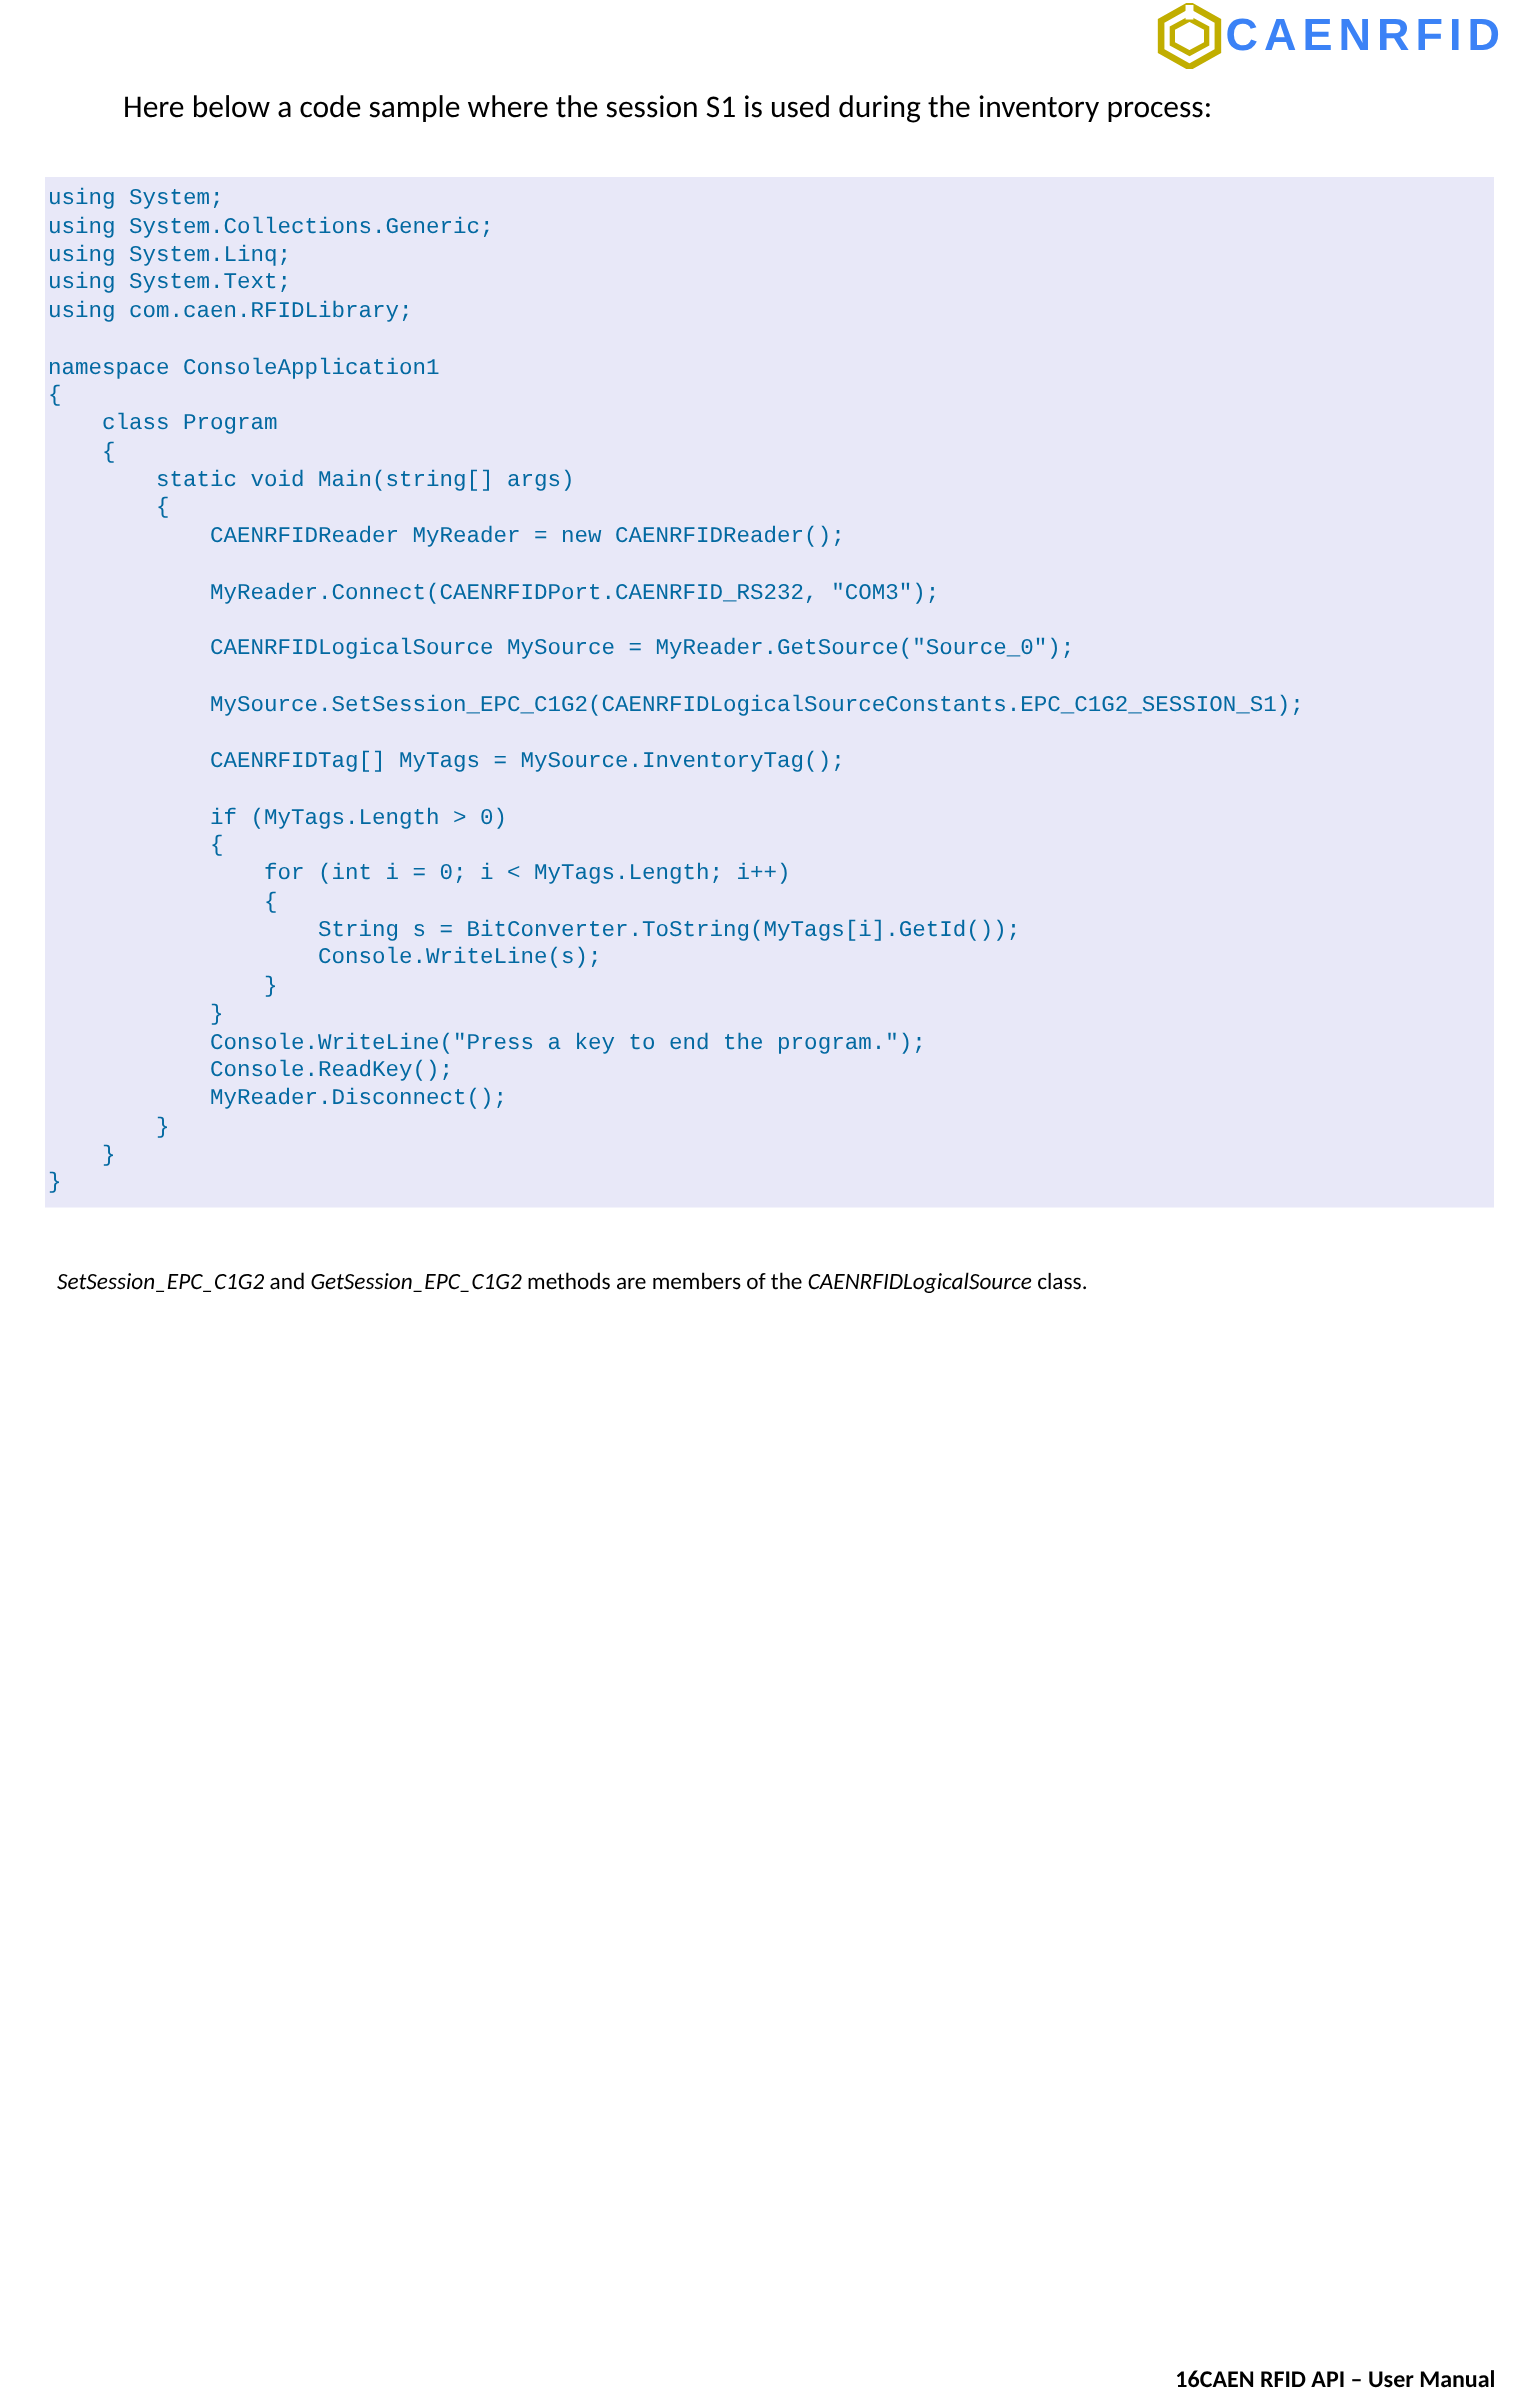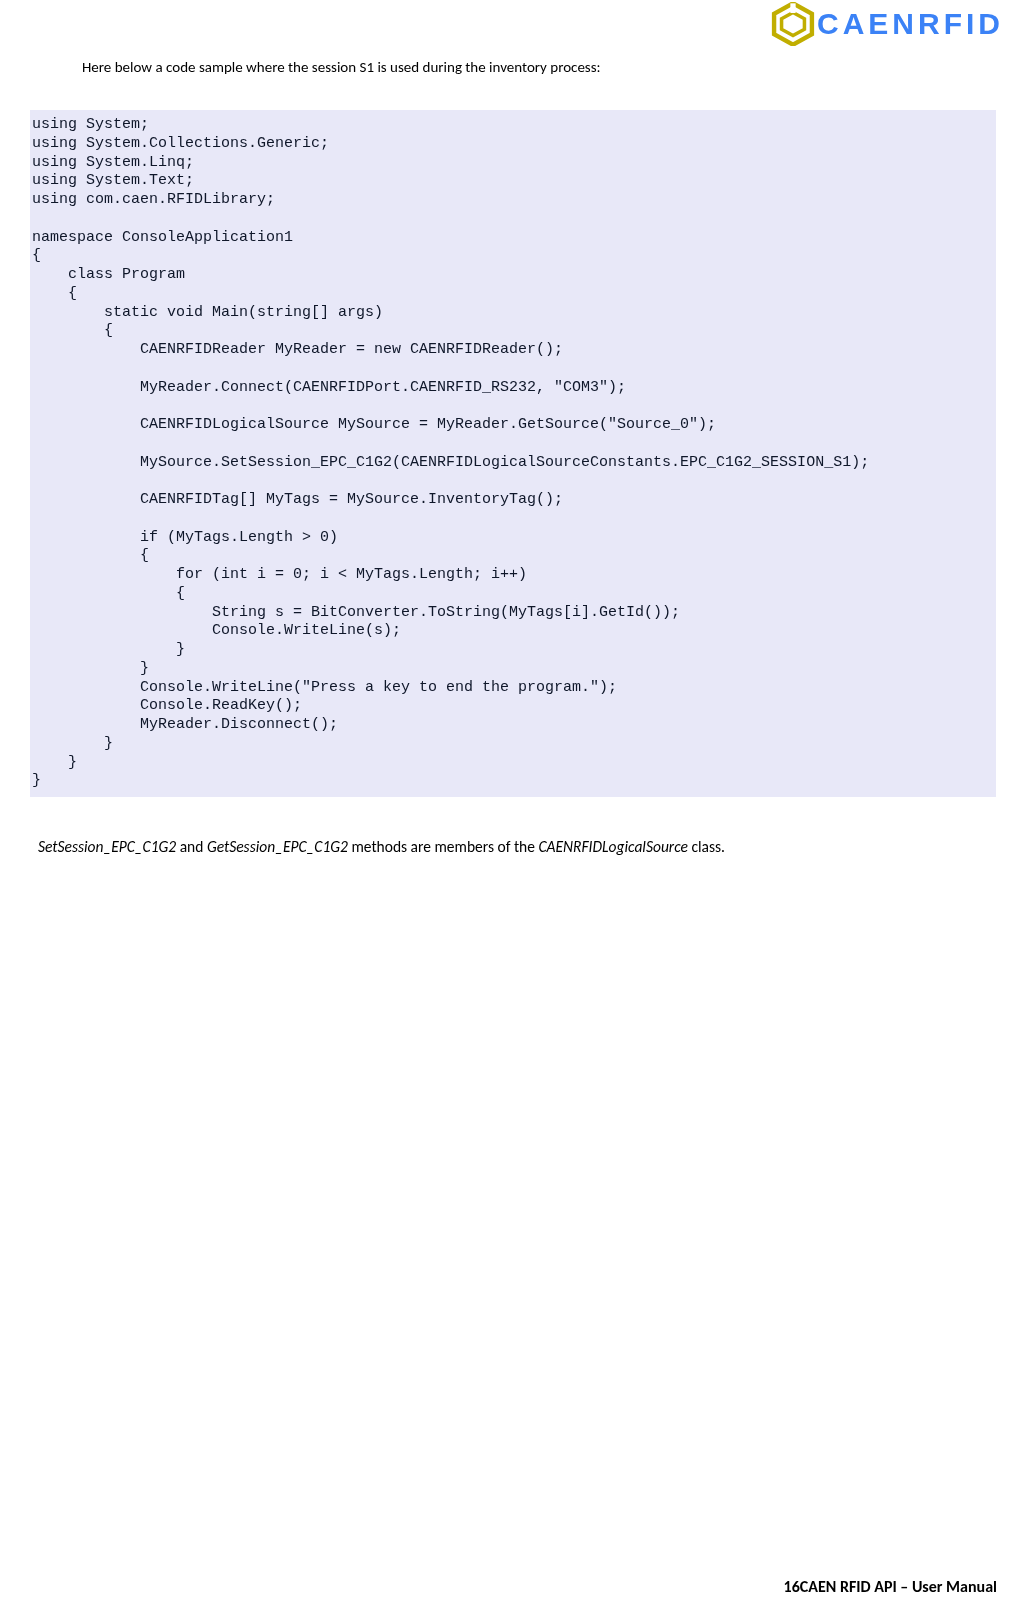--- a/index.html
+++ b/index.html
@@ -35,31 +35,31 @@
   }
   .logo-text {
     font-family: Arial, sans-serif;
     font-size: 30px;
     font-weight: 900;
     letter-spacing: 4px;
     color: #3b82f6;
   }
   .intro {
     padding: 12px 30px 0 82px;
-    font-size: 15px;
+    font-size: 21px;
   }
   .code-block {
     background: #e8e8f8;
     font-family: "Courier New", monospace;
     font-size: 15px;
     line-height: 1.25;
     white-space: pre;
     padding: 6px 0 6px 2px;
     margin: 34px 14px 0 30px;
-    color: #0f172a;
+    color: #0369a1;
     overflow-x: auto;
   }
   .outro {
     padding: 40px 30px 0 38px;
     font-size: 15.5px;
   }
   .outro i { font-style: italic; }
   .footer {
     position: absolute;
     bottom: 6px;

